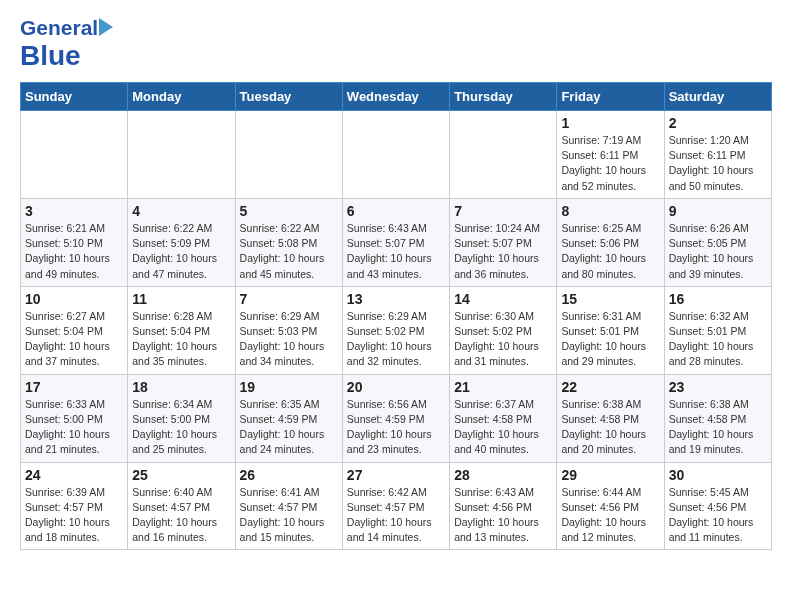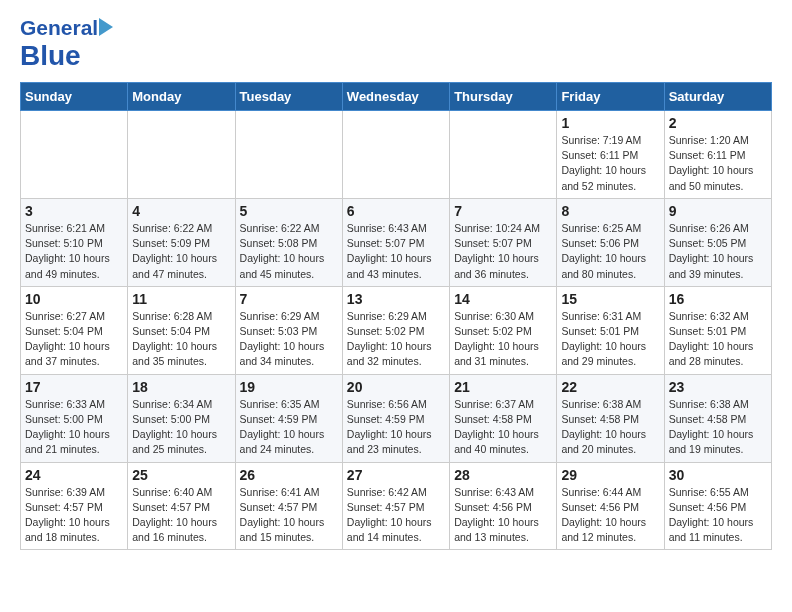--- a/index.html
+++ b/index.html
@@ -265,21 +265,21 @@
           </td>
           <td>
             <span class="day-num">29</span>
             <div class="day-info">Sunrise: 6:44 AM</div>
             <div class="day-info">Sunset: 4:56 PM</div>
             <div class="day-info">Daylight: 10 hours</div>
             <div class="day-info">and 12 minutes.</div>
           </td>
           <td>
             <span class="day-num">30</span>
-            <div class="day-info">Sunrise: 6:55 AM</div>
+            <div class="day-info">Sunrise: 5:45 AM</div>
             <div class="day-info">Sunset: 4:56 PM</div>
             <div class="day-info">Daylight: 10 hours</div>
             <div class="day-info">and 11 minutes.</div>
           </td>
         </tr>
       </tbody>
   </table>
 </div>
 
 </body></html>

